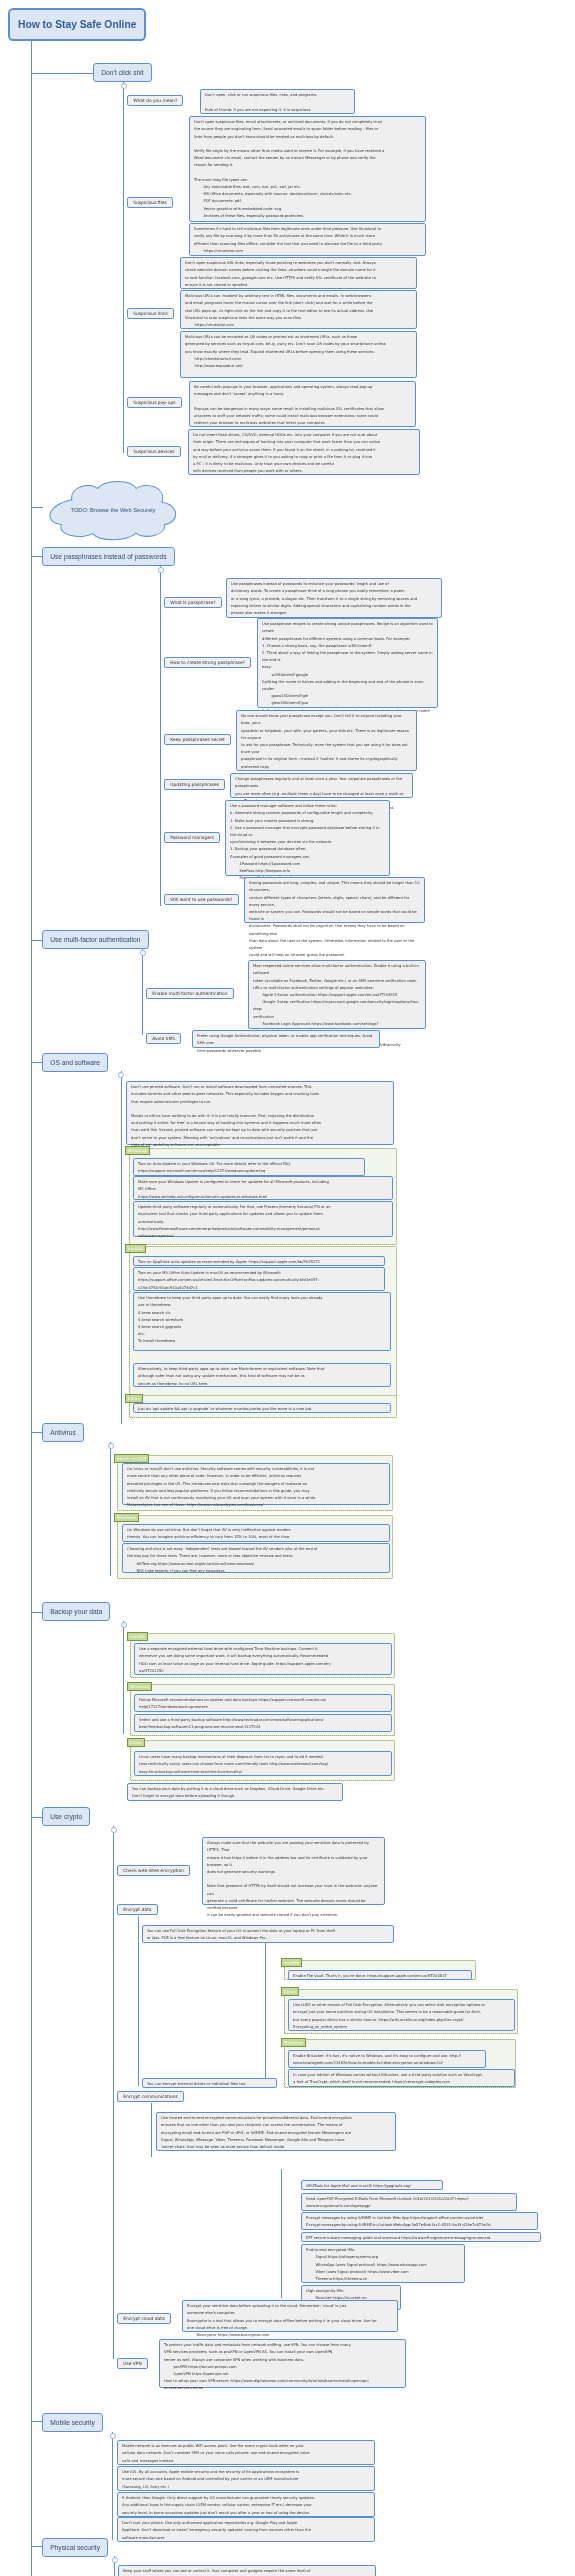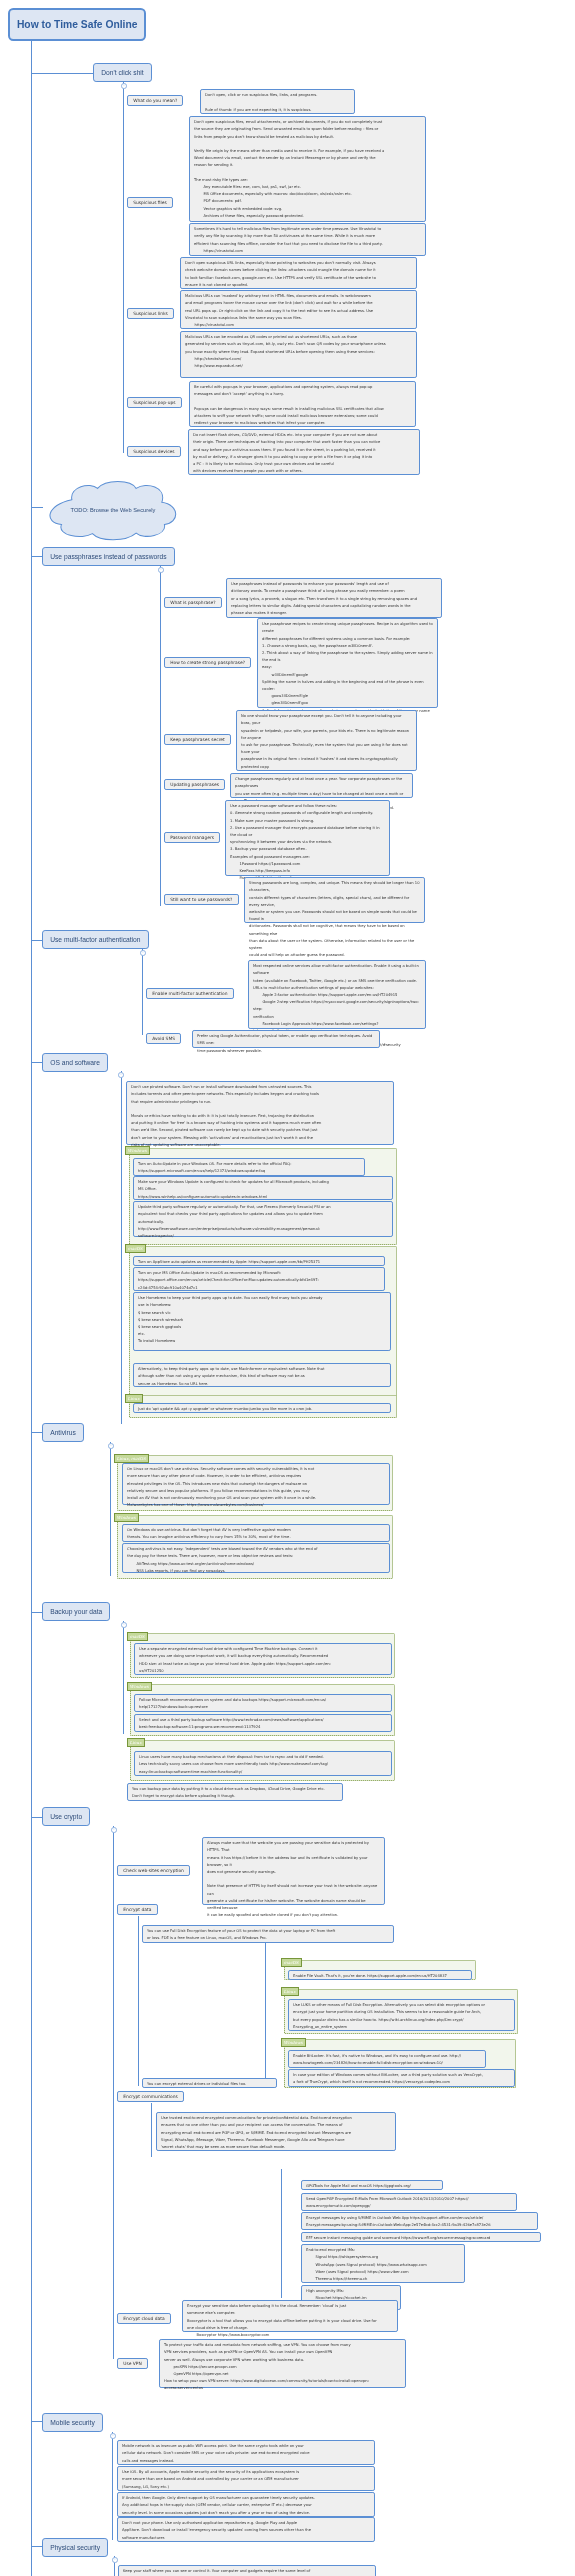--- a/index.html
+++ b/index.html
@@ -13,21 +13,21 @@
   .glabel{background:#c5d99b;border:1.5px solid #77963a;color:#fff;font-family:"DejaVu Serif","Liberation Serif",serif;font-style:italic;font-size:4.1px;padding:0 2.1px;height:9.3px;display:flex;align-items:center;}
   .vline{position:absolute;width:1px;background:#5b8fd4;}
   .hline{position:absolute;height:0.5px;background:#5b8fd4;}
   .collapse{position:absolute;width:3.6px;height:3.6px;border:0.5px solid #8fb2e2;border-radius:50%;background:#fff;font-size:3.1px;line-height:3.1px;text-align:center;color:#8fb2e2;}
   .cloud{left:41px;top:479px;width:144px;height:62px;}
   .cloud-text{position:absolute;left:0;top:0;width:144px;height:62px;display:flex;align-items:center;justify-content:center;font-size:5.7px;color:#2f4d7a;font-family:"Liberation Sans",sans-serif;}
 </style>
 </head>
 <body>
 
-<div class="abs root">How to Time Safe Online</div>
+<div class="abs root">How to Stay Safe Online</div>
 <div class="vline" style="left:31px;top:41px;height:2653px;"></div>
 
 <div class="hline" style="left:31px;top:73px;width:62px;"></div>
 <div class="abs main" style="left:93px;top:63px;height:18.5px;">Don't click shit</div>
 <div class="vline" style="left:123px;top:82px;height:371px;"></div>
 <div class="collapse" style="left:121px;top:83px;">−</div>
 
 <div class="abs sub" style="left:127px;top:95px;">What do you mean?</div>
 <div class="abs note" style="left:200px;top:89px;width:155px;height:25px;">Don't open, click or run suspicious files, links, and programs.
 

